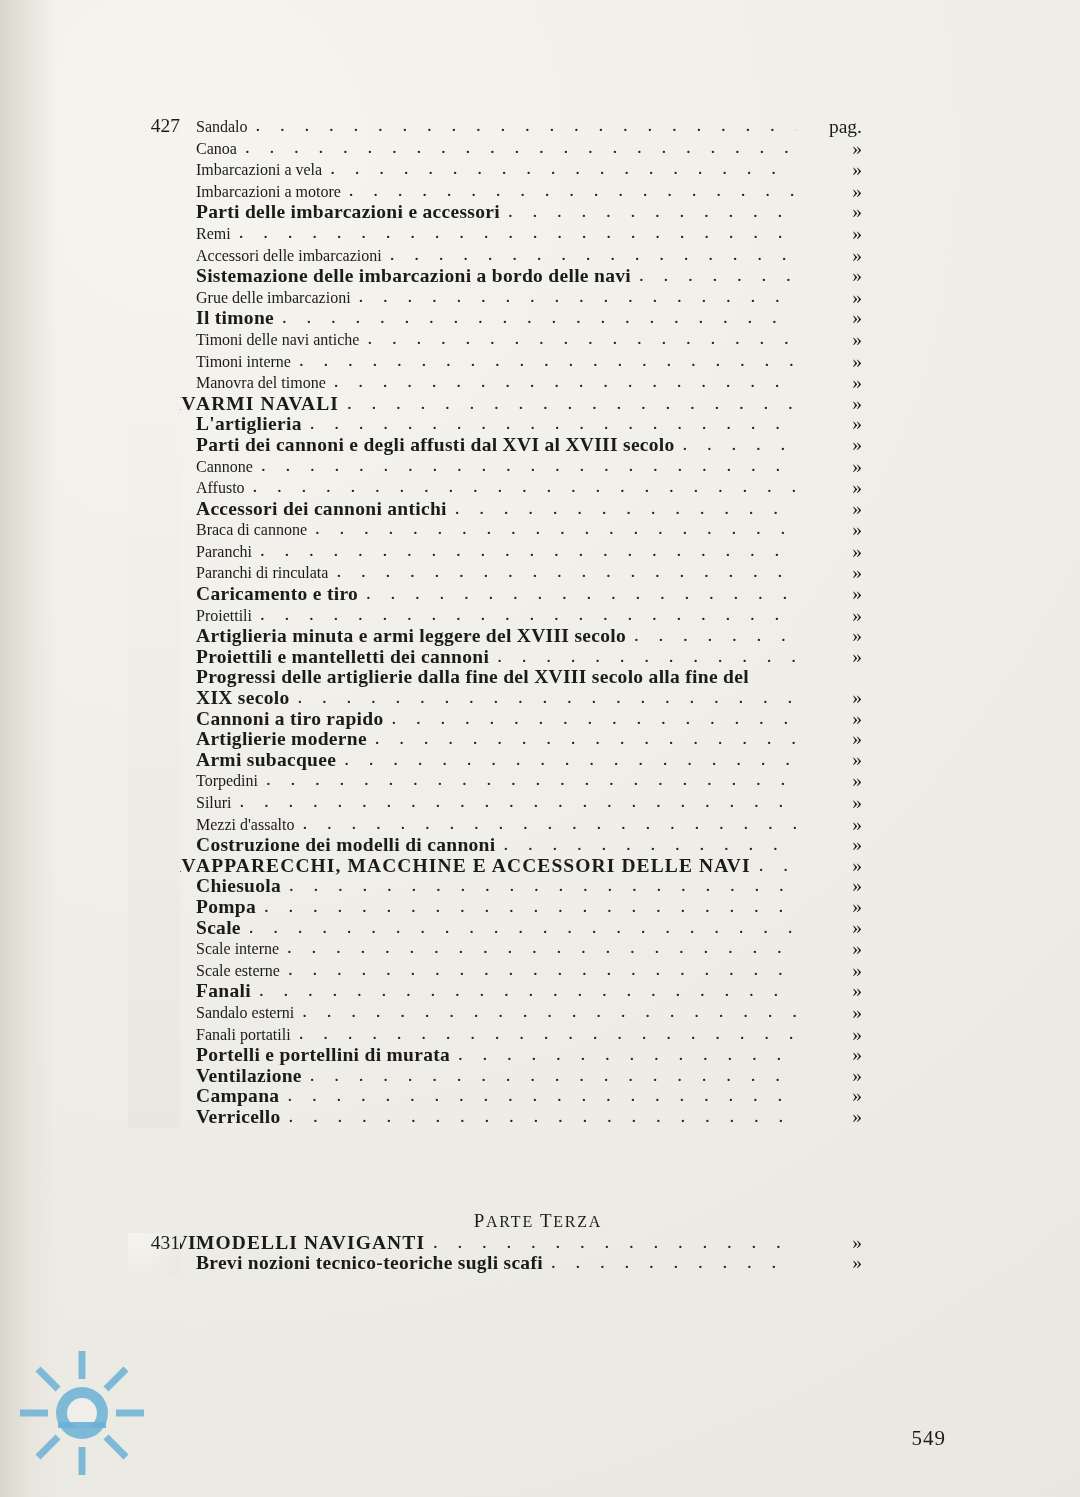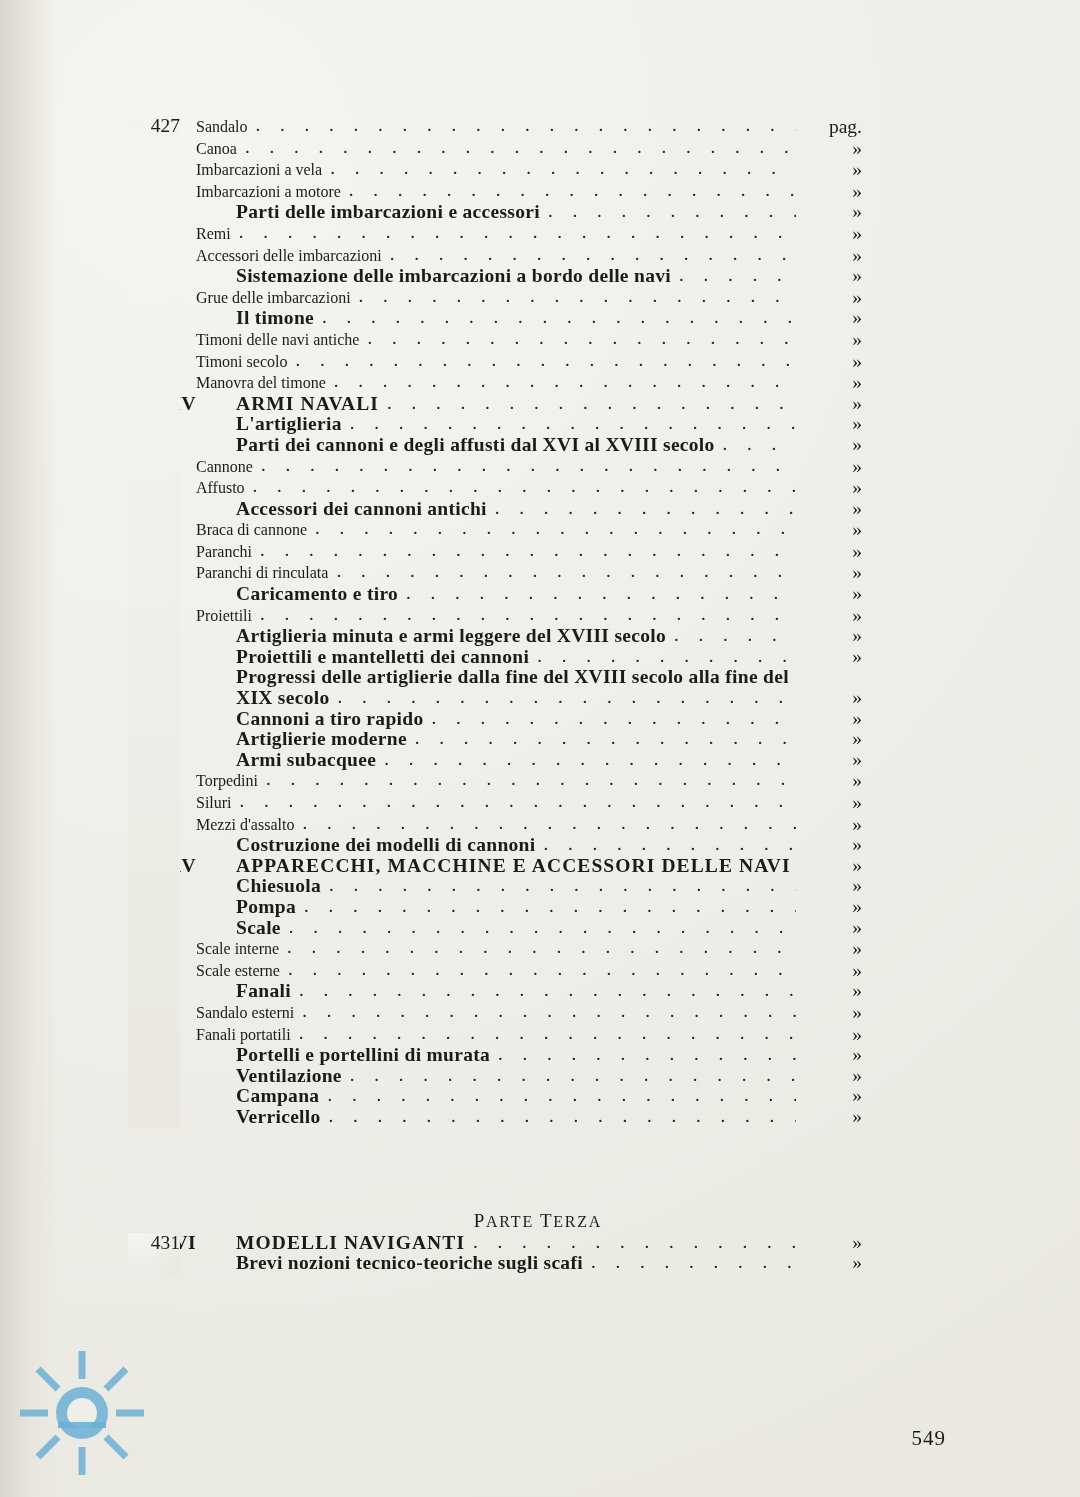--- a/index.html
+++ b/index.html
@@ -66,21 +66,20 @@
   td.page {
     width: 52px;
     text-align: right;
     font-size: 19.5px;
   }
   
   .lvl1 {
     font-weight: bold;
     font-size: 19.5px;
     letter-spacing: 0.3px;
-    margin-left: 40px;
   }
   .lvl1.caps {
     letter-spacing: 1.1px;
   }
   .lvl2 {
     font-weight: normal;
     font-size: 16px;
   }
   .ind1 { padding-left: 0px; }
   .ind2 { padding-left: 44px; }
@@ -282,21 +281,21 @@
                 <span class="dots">. . . . . . . . . . . . . . . . . . . . . . . . . . . . . . . . . . . . . . . . . . . . . . . . . . . . . . . . . . . . </span>
               </div>
             </td>
             <td class="pag">»</td>
             <td class="page">385</td>
           </tr>
           <tr>
             <td class="num"></td>
             <td class="title ind2">
               <div class="leaderwrap">
-                <span class="leadtext lvl2">Timoni secolo</span>
+                <span class="leadtext lvl2">Timoni interne</span>
                 <span class="dots">. . . . . . . . . . . . . . . . . . . . . . . . . . . . . . . . . . . . . . . . . . . . . . . . . . . . . . . . . . . . </span>
               </div>
             </td>
             <td class="pag">»</td>
             <td class="page">387</td>
           </tr>
           <tr>
             <td class="num"></td>
             <td class="title ind2">
               <div class="leaderwrap">

